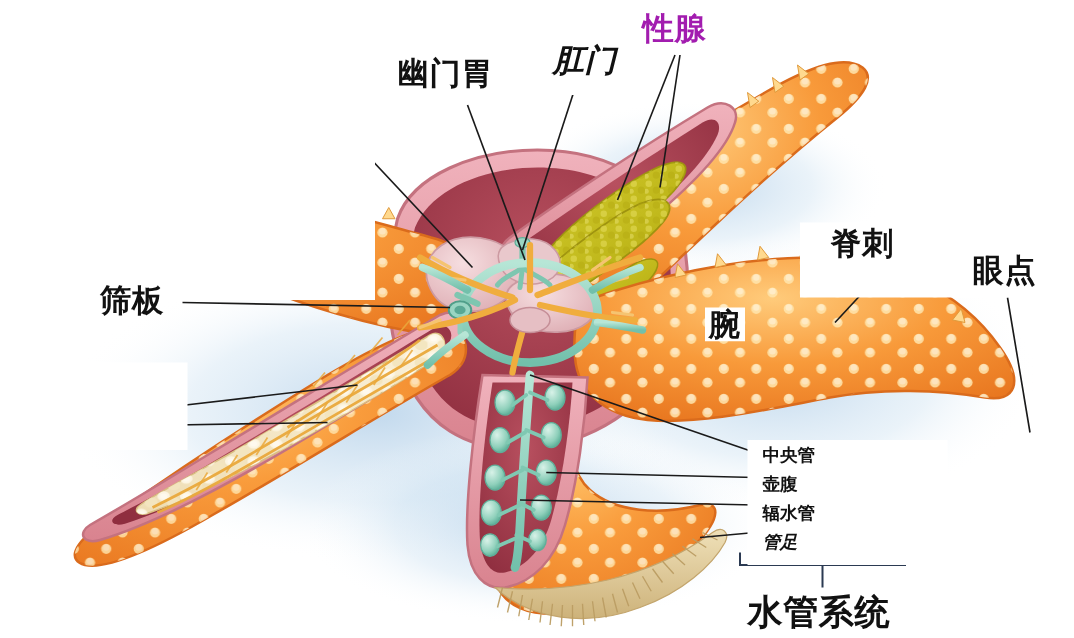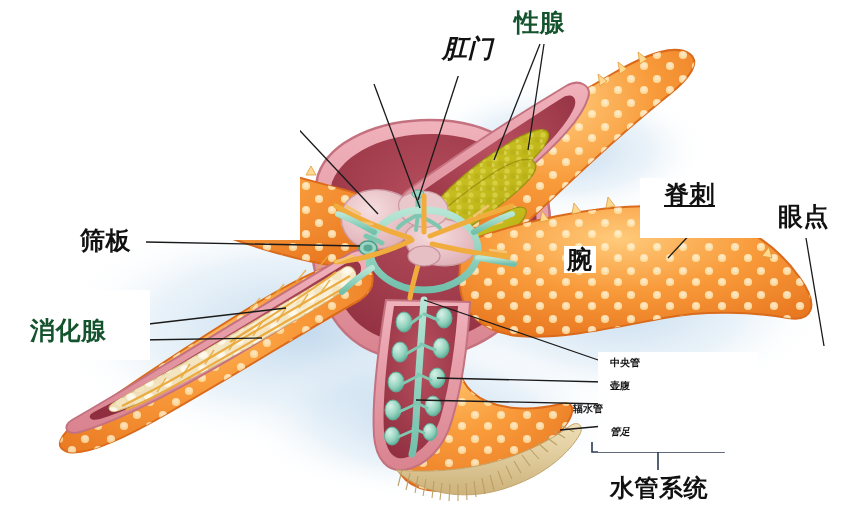--- a/index.html
+++ b/index.html
@@ -19,24 +19,24 @@
   #art{position:absolute;left:0;top:0;width:859px;height:510px;}
   .lbl{
     position:absolute;
     font-family:"DejaVu Sans","Liberation Sans",sans-serif;
     font-weight:700;
     color:#111111;
     white-space:nowrap;
     line-height:1;
     letter-spacing:0.5px;
   }
-  .lbl.red{color:#14532d;}
+  .lbl.red{color:#a21caf;}
   .lbl.big{font-size:25px;}
-  .lbl.mid{font-size:24px;margin-left:12px;}
-  .lbl.small{font-size:10px;font-weight:600;letter-spacing:0px;}
+  .lbl.mid{font-size:28px;}
+  .lbl.small{font-size:14px;font-weight:600;letter-spacing:0px;}
   .lbl.onart{
     background:#ffffff;
     padding:1px 3px;
   }
   .wbox{
     position:absolute;
     background:#ffffff;
   }
   #leaders{position:absolute;left:0;top:0;width:859px;height:510px;}
 </style>
@@ -431,35 +431,35 @@
 
     <div class="wbox" style="left:0;top:0;width:300px;height:240px;"></div>
     <div class="wbox" style="left:0;top:290px;width:150px;height:70px;"></div>
     <div class="wbox" style="left:598px;top:352px;width:160px;height:100px;"></div>
     <div class="wbox" style="left:640px;top:178px;width:210px;height:60px;"></div>
     <div class="wbox" style="left:300px;top:0;width:560px;height:40px;"></div>
     <div class="wbox" style="left:300px;top:38px;width:200px;height:38px;"></div>
     <div class="wbox" style="left:192px;top:72px;width:120px;height:46px;"></div>
 
 
+  <div class="lbl big" style="left:318px;top:46px;">幽门胃</div>
 
   <div class="lbl big" style="left:442px;top:36px;font-style:italic;">肛门</div>
 
   <div class="lbl big red" style="left:514px;top:10px;">性腺</div>
 
   <div class="lbl big" style="left:80px;top:228px;text-align:right;">筛板</div>
 
-  <div class="lbl big red" style="left:30px;top:318px;">消化腺</div>
-
-  <div class="lbl big" style="left:664px;top:182px;text-decoration:underline;">脊刺</div>
+
+  <div class="lbl big" style="left:664px;top:182px;">脊刺</div>
 
   <div class="lbl big" style="left:778px;top:204px;text-align:center;">眼点</div>
 
   <div class="lbl big onart" style="left:564px;top:246px;">腕</div>
 
   <div class="lbl small" style="left:610px;top:358px;">中央管</div>
   <div class="lbl small" style="left:610px;top:381px;">壶腹</div>
-  <div class="lbl small" style="left:573px;top:404px;font-family:Liberation Serif, serif;">辐水管</div>
+  <div class="lbl small" style="left:610px;top:404px;">辐水管</div>
   <div class="lbl small" style="left:610px;top:427px;font-style:italic;">管足</div>
 
   <div class="lbl mid" style="left:598px;top:476px;">水管系统</div>
 
 </div>
 
 </body></html>

